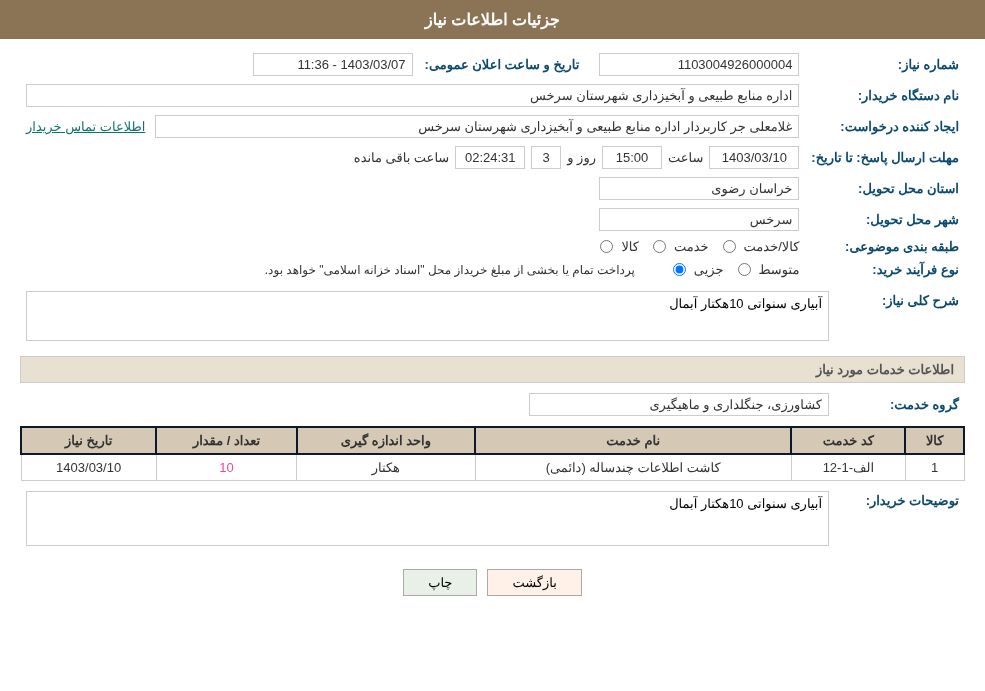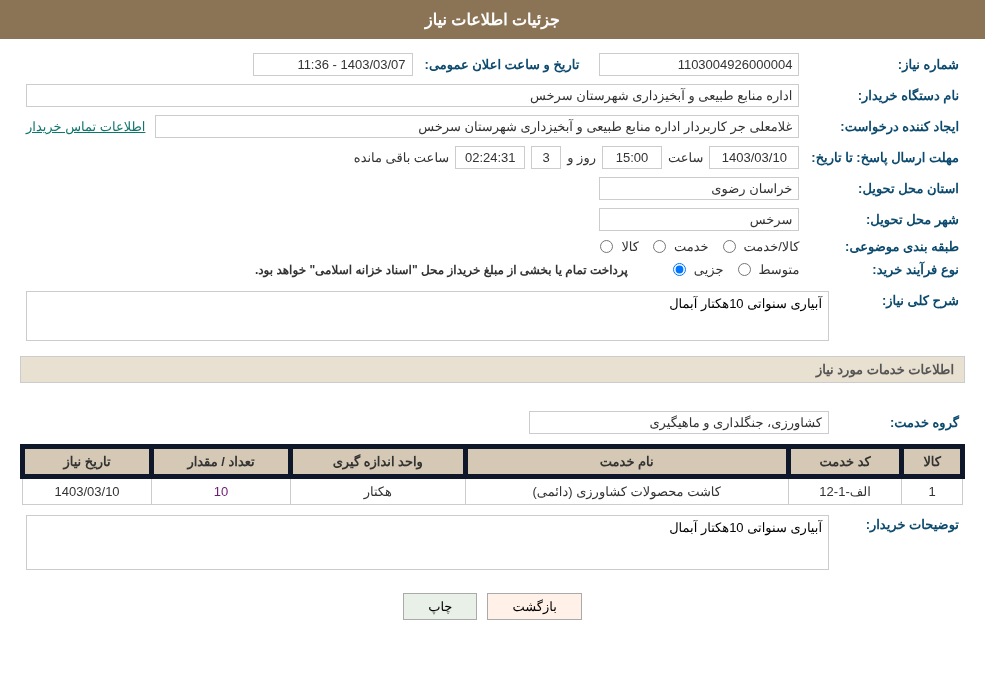--- a/index.html
+++ b/index.html
@@ -50,21 +50,21 @@
       min-height: 22px;
       display: inline-block;
     }
     .section-header {
       background: #e8e0d0;
       border: 1px solid #ccc;
       padding: 5px 10px;
       font-weight: bold;
       color: #555;
       text-align: right;
-      margin: 8px 0 24px 0;
+      margin: 8px 0 6px 0;
     }
     .radio-group {
       display: inline-flex;
       gap: 14px;
       align-items: center;
       direction: rtl;
     }
     .radio-item {
       display: flex;
       align-items: center;
@@ -92,21 +92,21 @@
       color: #333;
       font-size: 12px;
     }
     .data-table {
       width: 100%;
       border-collapse: collapse;
       margin-top: 4px;
     }
     .data-table th {
       background: #d5c9b5;
-      border: 5px solid #0f172a;
+      border: 2px solid #0f172a;
       padding: 5px 8px;
       text-align: center;
       font-weight: bold;
       color: #333;
       margin-left: 24px;
     }
     .data-table td {
       border: 1px solid #ccc;
       padding: 5px 8px;
       text-align: center;
@@ -241,21 +241,21 @@
             <div class="radio-group" style="gap:14px;">
               <div class="radio-item">
                 <span>متوسط</span>
                 <input type="radio" name="purchase" style="">
               </div>
               <div class="radio-item">
                 <span>جزیی</span>
                 <input type="radio" name="purchase" checked="" style="">
               </div>
             </div>
-            <span class="purchase-note" style="margin-right:35px;font-weight:bold;">پرداخت تمام یا بخشی از مبلغ خریداز محل "اسناد خزانه اسلامی" خواهد بود.</span>
+            <span class="purchase-note" style="margin-right:28px;">پرداخت تمام یا بخشی از مبلغ خریداز محل "اسناد خزانه اسلامی" خواهد بود.</span>
           </div>
         </td>
       </tr>
     </tbody>
       </table>
 
     <table class="info-table">
       <tbody>
           <tr>
         <td class="label-cell" style="vertical-align:top;padding-top:6px;">شرح کلی نیاز:</td>
@@ -289,23 +289,23 @@
           <th>نام خدمت</th>
           <th>واحد اندازه گیری</th>
           <th>تعداد / مقدار</th>
           <th>تاریخ نیاز</th>
         </tr>
       </thead>
       <tbody id="services-tbody">
       <tr>
             <td>1</td>
             <td>الف-1-12</td>
-            <td>کاشت محصولات کشاورزی (دائمی)</td>
+            <td>کاشت اطلاعات چندساله (دائمی)</td>
             <td>هکتار</td>
-            <td style="color: #701a75;">10</td>
+            <td style="color: #ec4899;">10</td>
             <td>1403/03/10</td>
           </tr>
         </tbody>
     </table>
 
     <table class="info-table" style="margin-top:6px;">
       <tbody>
           <tr>
         <td class="label-cell" style="vertical-align:top;padding-top:6px;">توضیحات خریدار:</td>
         <td>

